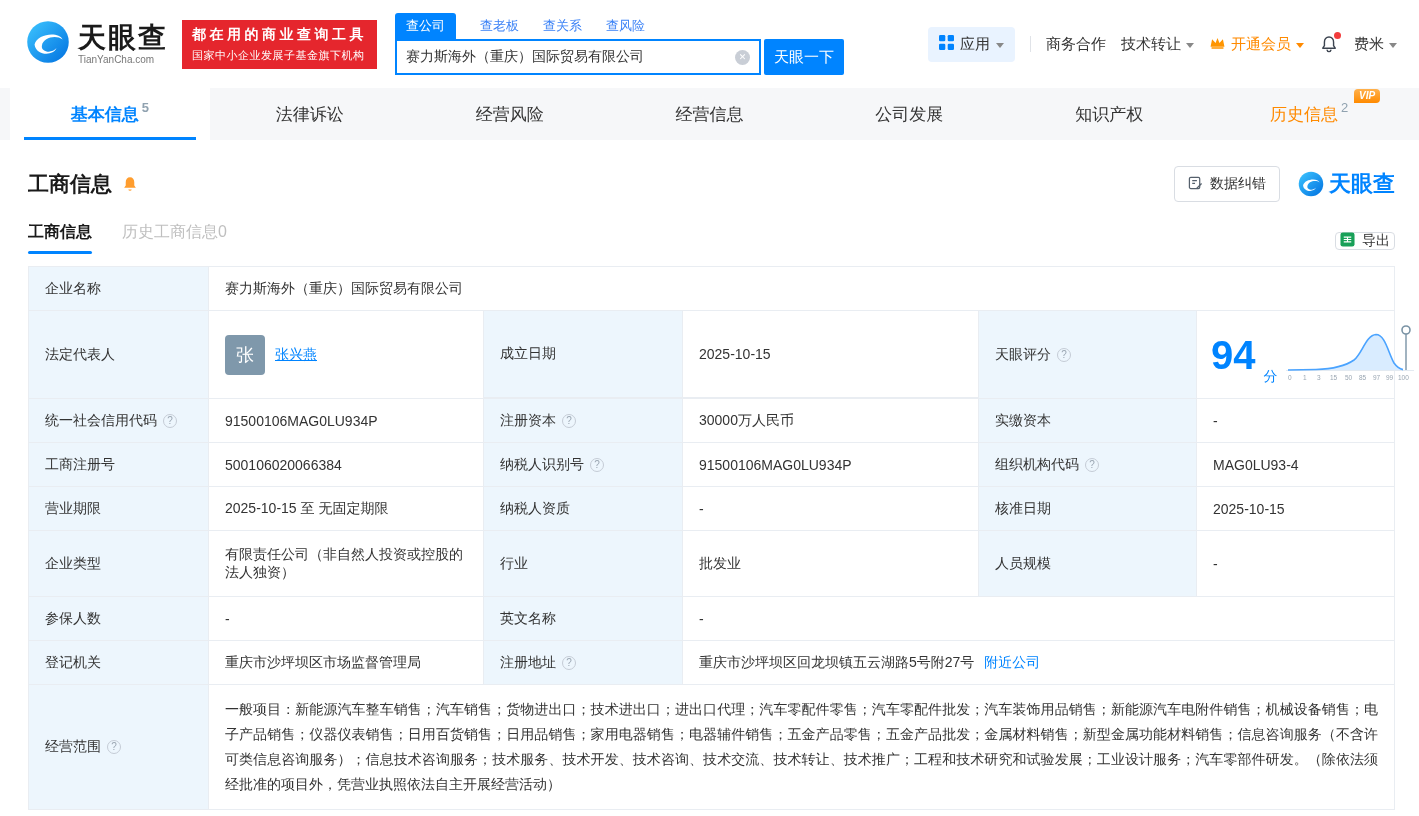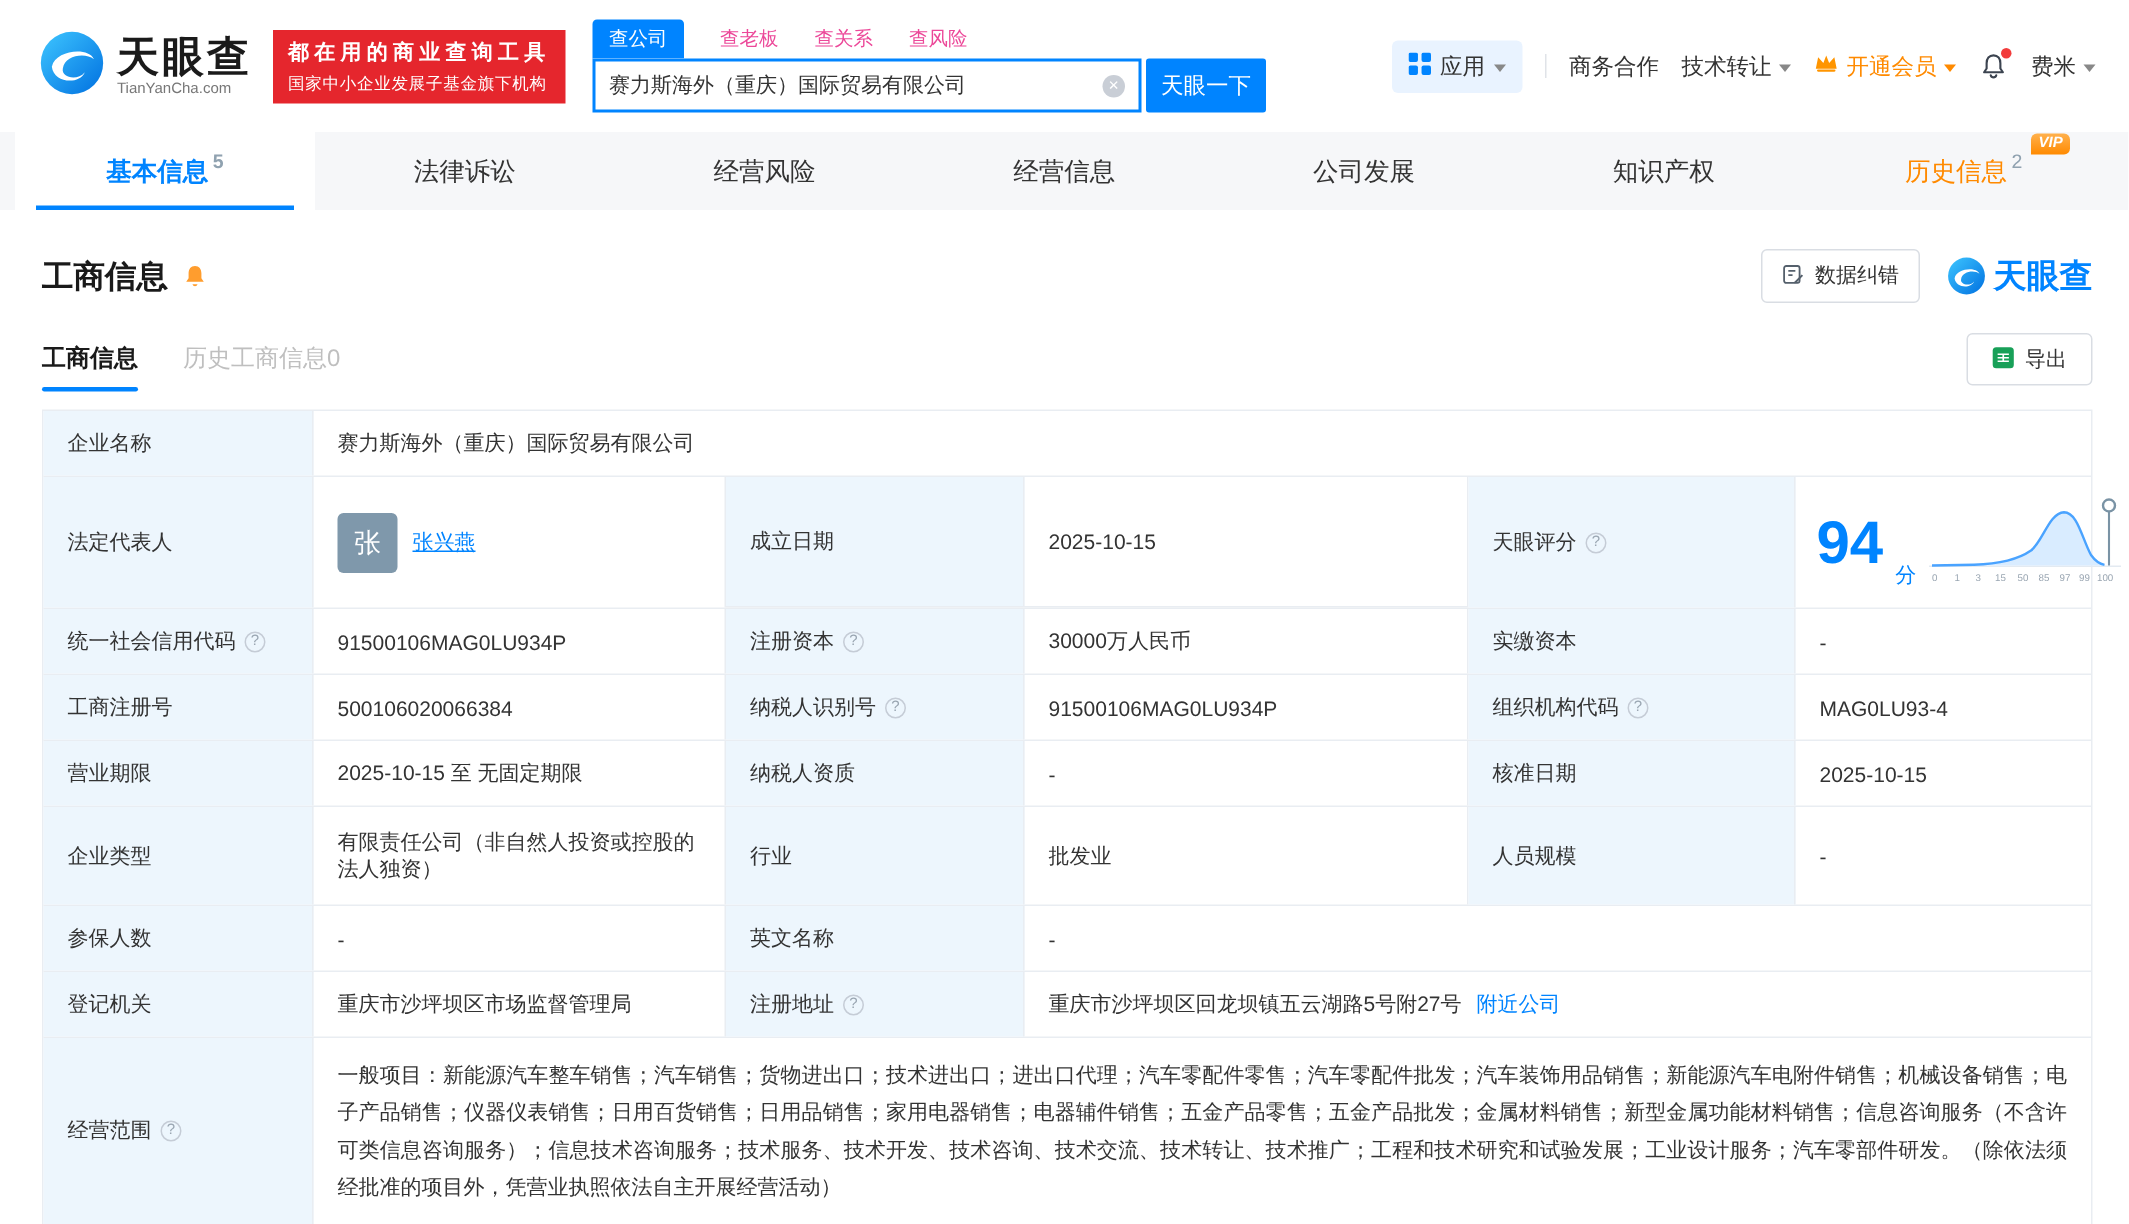--- a/index.html
+++ b/index.html
@@ -11,21 +11,21 @@
   .logo { display:flex; align-items:center; gap:8px; cursor:pointer; }
   .logo-txt { display:flex; flex-direction:column; line-height:1; }
   .logo-name { font-size:28px; font-weight:bold; color:#1a1a1a; letter-spacing:2px; }
   .logo-domain { font-size:10px; color:#777; margin-top:3px; }
   .promo { margin-left:14px; background:#e5262d; color:#fff; padding:6px 10px; }
   .promo-l1 { font-size:14px; font-weight:bold; letter-spacing:3.5px; }
   .promo-l2 { font-size:11px; margin-top:4px; letter-spacing:0.5px; }
 
   .search-wrap { margin-left:18px; display:flex; flex-direction:column; }
   .mini-tabs { display:flex; align-items:flex-end; gap:24px; height:26px; font-size:13px; }
-  .mini-tab { color:#ec4899; cursor:pointer; padding-bottom:4px; }
+  .mini-tab { color:#3b82f6; cursor:pointer; padding-bottom:4px; }
   .mini-tab.active { background:#0084ff; color:#fff; padding:4px 11px; border-radius:3px 3px 0 0; }
   .search-row { display:flex; }
   .search-box { width:366px; height:36px; border:2px solid #0084ff; background:#fff;
     display:flex; align-items:center; padding:0 9px; }
   .search-box input { flex:1; border:none; outline:none; font-size:14px; color:#333;
     font-family:inherit; background:transparent; }
   .clear-ic { width:15px; height:15px; border-radius:50%; background:#c9ced6; color:#fff;
     font-size:9px; line-height:15px; text-align:center; cursor:pointer; flex-shrink:0; }
   .clear-ic::after { content:"✕"; }
   .search-btn { width:80px; height:36px; margin-left:3px; background:#0084ff; color:#fff;
@@ -67,22 +67,22 @@
     display:flex; align-items:center; gap:7px; font-size:14px; color:#333; background:#fff; cursor:pointer; }
   .tyc-mini { display:flex; align-items:center; gap:5px; color:#0084ff; font-size:22px; font-weight:bold; }
 
   
   .sub-tabs { display:flex; align-items:flex-end; padding:0 24px 0 28px; margin-top:20px; }
   .sub-tab { font-size:16px; margin-right:30px; padding-bottom:11px; position:relative; cursor:pointer; }
   .sub-tab.active { color:#1a1a1a; font-weight:bold; }
   .sub-tab.active::after { content:""; position:absolute; left:0; right:0; bottom:0; height:3px;
     background:#0084ff; border-radius:2px; }
   .sub-tab.muted { color:#bfbfbf; }
-  .export-btn { margin-left:auto; border:1px solid #d9dde3; border-radius:4px; height:35px;
-    padding:0 16px; display:flex; align-items:center; gap:7px; font-size:14px; background:#fff;
+  .export-btn { margin-left:auto; border:1px solid #d9dde3; border-radius:4px; height:18px;
+    padding:0 4px; display:flex; align-items:center; gap:7px; font-size:14px; background:#fff;
     cursor:pointer; margin-bottom:4px; }
 
   
   .info-table { margin:12px 24px 0 28px; border:1px solid #e9edf2; font-size:14px; }
   .row { display:flex; border-bottom:1px solid #e9edf2; }
   .row:last-child { border-bottom:none; }
   .cell { padding:4px 16px; border-right:1px solid #e9edf2; display:flex; align-items:center; }
   .cell.no-br { border-right:none; }
   .label { background:#edf6fd; color:#333; flex-shrink:0; }
   .w1 { width:180px; } .w2 { width:275px; } .w3 { width:199px; } .w4 { width:296px; } .w5 { width:218px; }

